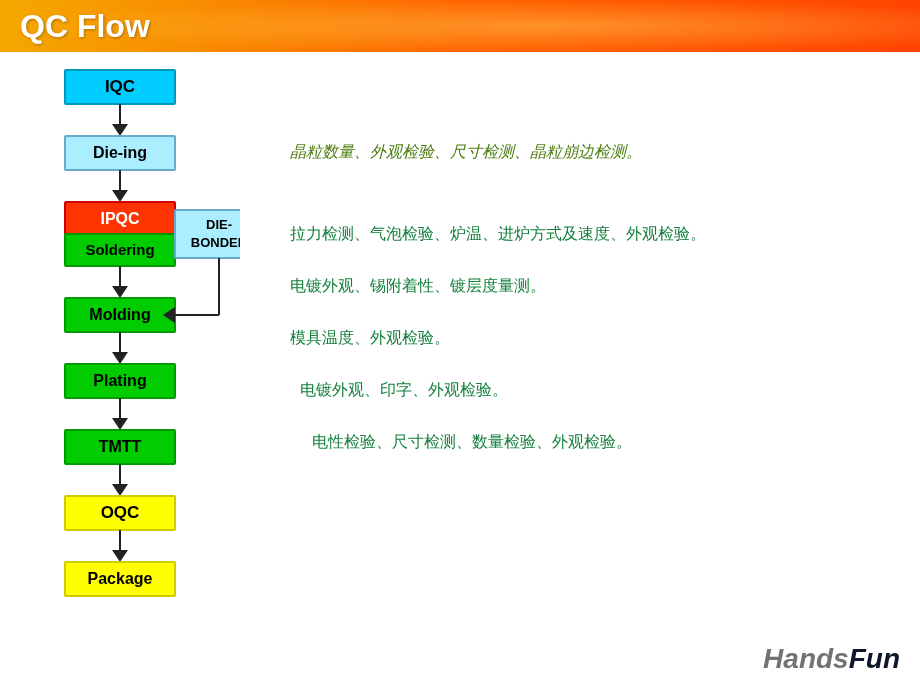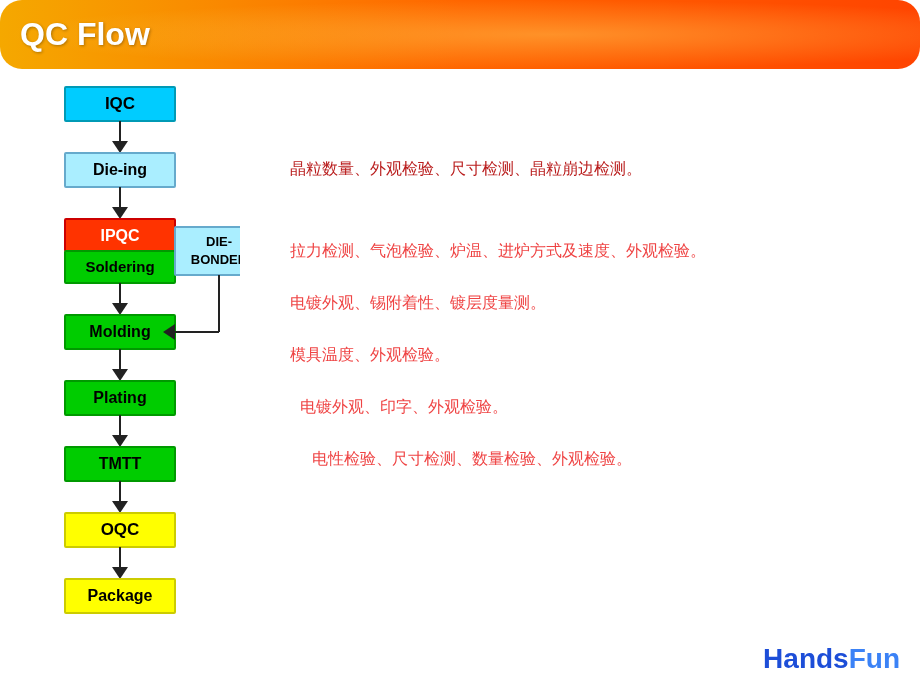--- a/index.html
+++ b/index.html
@@ -8,27 +8,26 @@
       height: 690px;
       background: #fff;
       font-family: Arial, sans-serif;
       overflow: hidden;
       position: relative;
     }
 
     
     .header {
       width: 100%;
-      height: 69px;
+      height: 52px;
       background: linear-gradient(to right, #f5a800, #ff6600, #ff4400);
       position: relative;
       display: flex;
       align-items: center;
       padding-left: 20px;
-      border-radius: 22px;
     }
     .header::before {
       content: '';
       position: absolute;
       top: 0; left: 0; right: 0; bottom: 0;
       background: radial-gradient(ellipse at 60% 50%, rgba(255,220,100,0.4) 0%, transparent 70%);
     }
     .header-title {
       font-size: 32px;
       font-weight: bold;
@@ -66,40 +65,43 @@
       justify-content: flex-start;
     }
 
     .desc-item {
       margin-bottom: 28px;
       font-size: 16px;
       color: #333;
       line-height: 1.5;
     }
     .desc-item.red {
-      color: #b91c1c;
+      color: #4d7c0f;
+      font-style: italic;
     }
     .desc-item.black {
-      color: #ef4444;
+      color: #15803d;
     }
 
     
     .logo {
       position: absolute;
       bottom: 15px;
       right: 20px;
       font-size: 28px;
       font-weight: bold;
     }
     .logo-hands {
-      color: #1d4ed8;
+      color: #737373;
+      font-style: italic;
       margin-top: 20px;
     }
     .logo-fun {
-      color: #3b82f6;
+      color: #0f172a;
+      font-style: italic;
       text-align: right;
     }
 
   </style>
 </head>
 <body>
 
 <div class="header">
   <span class="header-title">QC Flow</span>
 </div>

